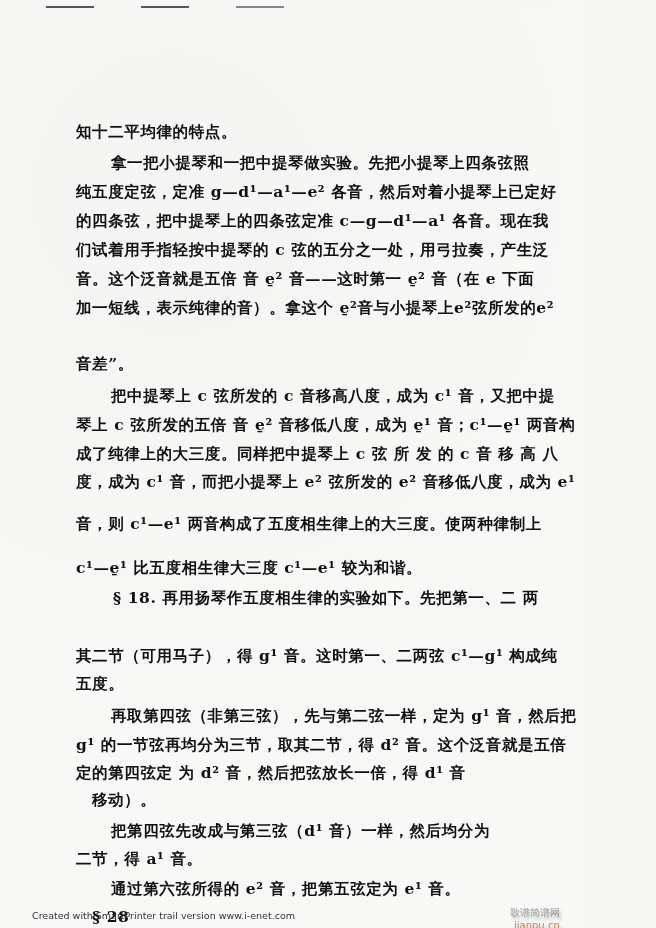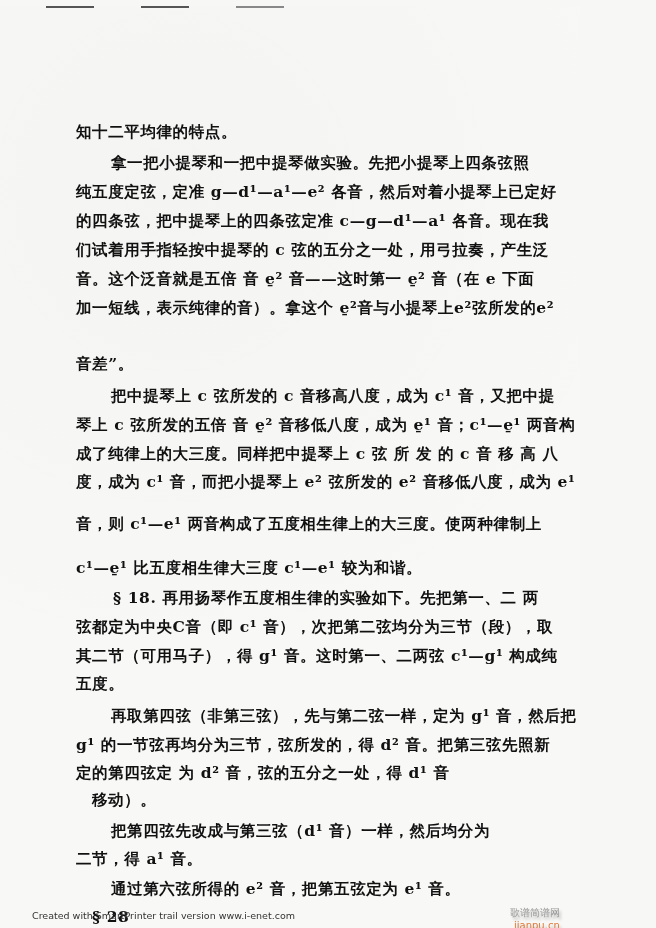--- a/index.html
+++ b/index.html
@@ -59,26 +59,25 @@
   <div class="line" style="top:263px;">音。这个泛音就是五倍 音 e̱² 音——这时第一 e̱² 音（在 e 下面</div>
   <div class="line" style="top:292px;">加一短线，表示纯律的音）。拿这个 e̱²音与小提琴上e²弦所发的e²</div>
   <div class="line" style="top:348px;">音差”。</div>
   <div class="line indent" style="top:380px;">把中提琴上 c 弦所发的 c 音移高八度，成为 c¹ 音，又把中提</div>
   <div class="line" style="top:409px;">琴上 c 弦所发的五倍 音 e̱² 音移低八度，成为 e̱¹ 音；c¹—e̱¹ 两音构</div>
   <div class="line" style="top:438px;">成了纯律上的大三度。同样把中提琴上 c 弦 所 发 的 c 音 移 高 八</div>
   <div class="line" style="top:466px;">度，成为 c¹ 音，而把小提琴上 e² 弦所发的 e² 音移低八度，成为 e¹</div>
   <div class="line" style="top:495px;margin-top:13px;">音，则 c¹—e¹ 两音构成了五度相生律上的大三度。使两种律制上</div>
   <div class="line" style="top:552px;">c¹—e̱¹ 比五度相生律大三度 c¹—e¹ 较为和谐。</div>
   <div class="line sec" style="top:582px;left:113px;">§ 18. 再用扬琴作五度相生律的实验如下。先把第一、二 两</div>
-  <div class="line" style="top:611px;">弦都定为中央C音（即 c¹ 音），次把第二弦均分为三节（段），取</div>
   <div class="line" style="top:640px;">其二节（可用马子），得 g¹ 音。这时第一、二两弦 c¹—g¹ 构成纯</div>
   <div class="line" style="top:668px;">五度。</div>
   <div class="line indent" style="top:700px;">再取第四弦（非第三弦），先与第二弦一样，定为 g¹ 音，然后把</div>
-  <div class="line" style="top:729px;">g¹ 的一节弦再均分为三节，弦所发的，得 d² 音。把第三弦先照新</div>
-  <div class="line" style="top:757px;">定的第四弦定 为 d² 音，弦的五分之一处，得 d¹ 音</div>
+  <div class="line" style="top:729px;">g¹ 的一节弦再均分为三节，取其二节，得 d² 音。这个泛音就是五倍</div>
+  <div class="line" style="top:757px;">定的第四弦定 为 d² 音，然后把弦放长一倍，得 d¹ 音</div>
   <div class="line" style="top:784px;padding-left:16px;">移动）。</div>
   <div class="line indent" style="top:815px;">把第四弦先改成与第三弦（d¹ 音）一样，然后均分为</div>
   <div class="line indent" style="top:873px;">通过第六弦所得的 e² 音，把第五弦定为 e¹ 音。</div>
   <div class="line" style="top:843px;">二节，得 a¹ 音。</div>
   <div class="line sec" style="top:901px;">§ 28</div>
 
   <div class="footer-credit">Created with SmartPrinter trail version www.i-enet.com</div>
   <div class="watermark">
     <span>歌谱简谱网</span><span class="wm-domain">jianpu.cn</span>
   </div>

